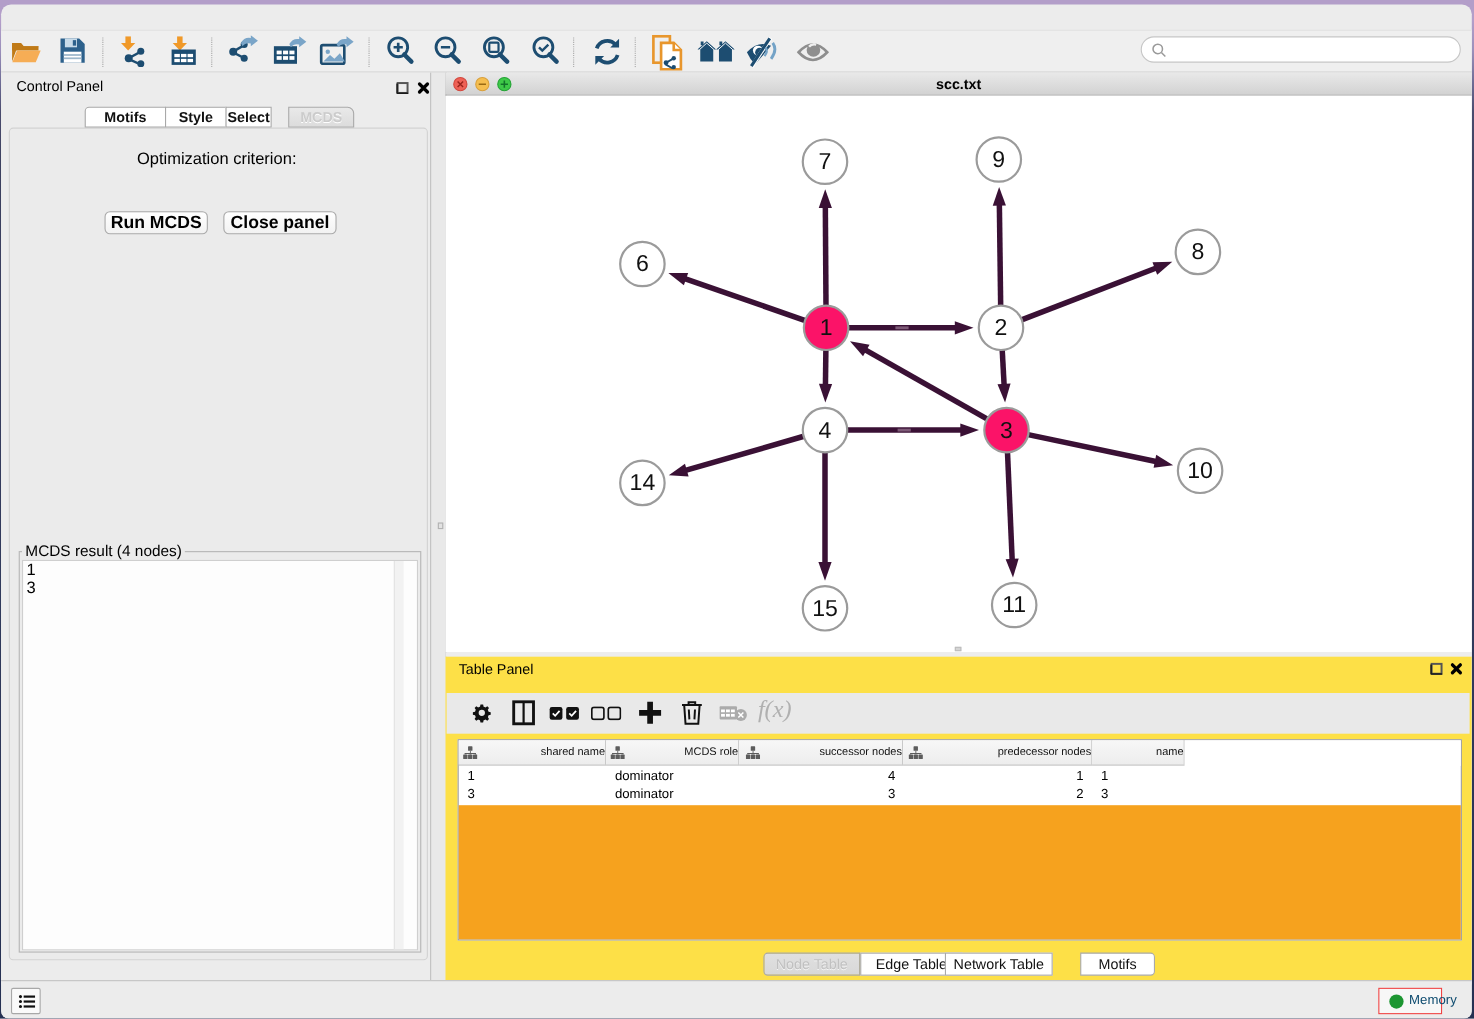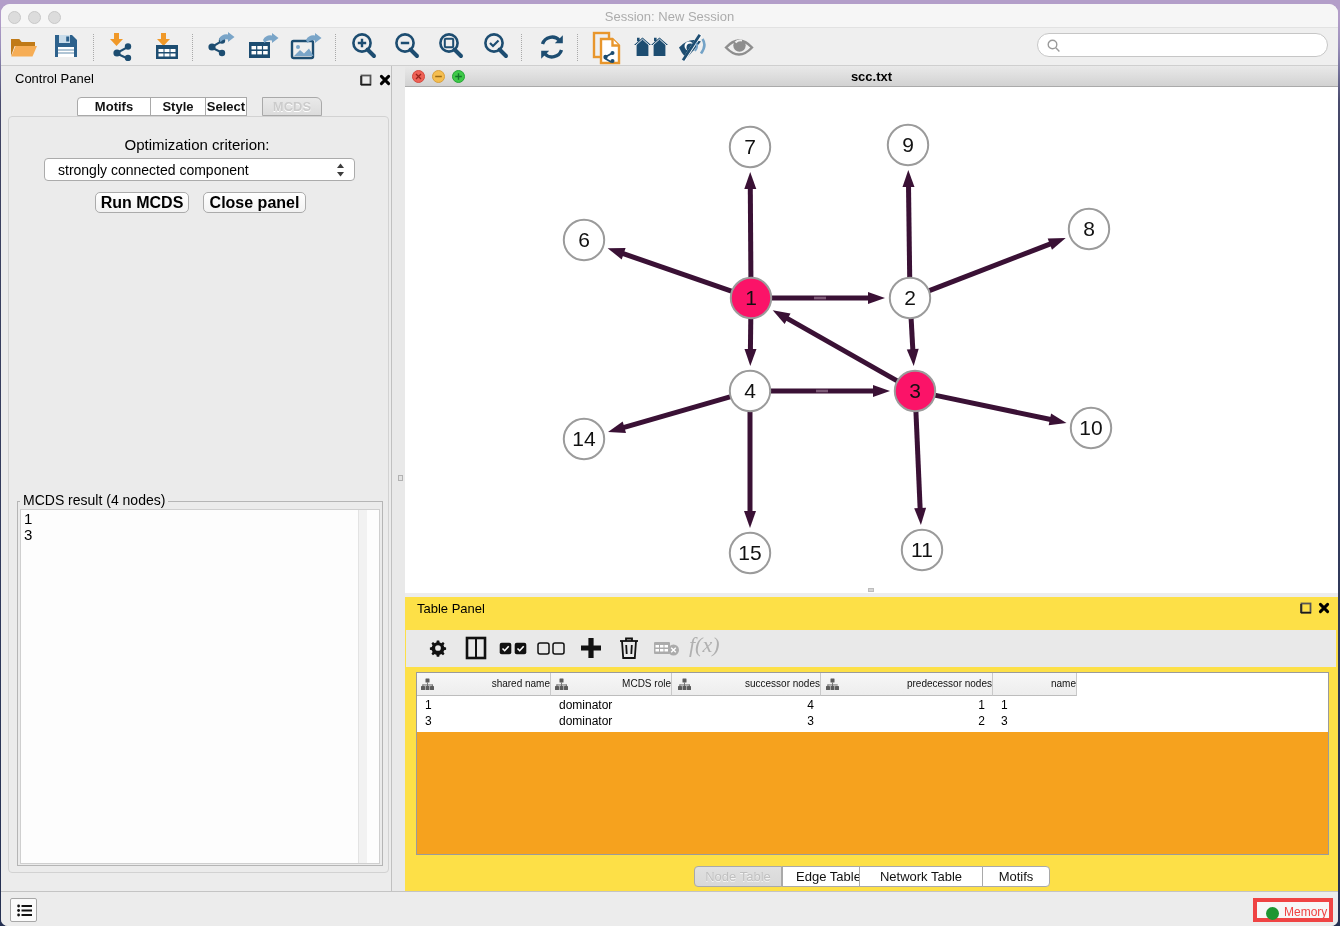--- a/index.html
+++ b/index.html
@@ -47,32 +47,26 @@
 #tptoolbar { position:absolute; left:1px; top:33px; right:2px; height:37px; background:#e9e9e9; }
 #tablebox { position:absolute; left:11px; top:75px; width:913px; height:183px; background:#fff; border:1px solid #9b9b9b; }
 .th { position:absolute; top:0; height:23px; background:linear-gradient(180deg,#f7f7f7,#ededed); border-right:1px solid #c9c9c9; border-bottom:1px solid #bdbdbd; font-size:10px; text-align:right; color:#111; line-height:22px; }
 .td { position:absolute; font-size:12px; color:#000; height:16px; line-height:16px; }
 .hico { position:absolute; top:5px; }
 #orangeband { position:absolute; left:0px; top:59px; width:911px; height:122px; background:#f6a21e; }
 .btab { position:absolute; top:269px; height:21px; background:#fff; border:1px solid #a9a9a9; font-size:13px; font-weight:normal; text-align:center; line-height:20px; color:#111; }
 .btabsel { background:linear-gradient(180deg,#e0e0e0,#d8d8d8); color:#c0c0c0; text-shadow:0 1px 0 #f5f5f5; }
 
 #listbtn { position:absolute; left:9px; top:6px; width:27px; height:24px; background:#fafafa; border:1px solid #a8a8a8; border-radius:2px; }
-#membtn { position:absolute; left:1252px; top:6px; width:80px; height:24px; background:#f7f7f7; border:4px solid #ef4444; font-size:12px; color:#ef4444; }
+#membtn { position:absolute; left:1252px; top:6px; width:58px; height:24px; background:#f7f7f7; border:1px solid #ef4444; font-size:12px; color:#0c4a6e; }
 svg { display:block; }
 </style>
 </head>
 <body>
 <div id="win">
-  <div id="titlebar">
-    <div class="tl" style="left:7px;"></div>
-    <div class="tl" style="left:27px;"></div>
-    <div class="tl" style="left:47px;"></div>
-    <div id="title">Session: New Session</div>
-  </div>
   <div id="toolbar">
     <div id="tbicons">
 <svg class="ticon" style="left:8px;top:6px;" width="29" height="27" viewBox="0 0 29 27">
   <path d="M2 5 h8 l2.5 3 H26 v4 H2 z" fill="#c07a17"></path>
   <path d="M2 5 h8 l2.5 3 H26 l-1 3 H6 L2 22 z" fill="#c07a17"></path>
   <path d="M6.5 12 H28 L23.5 22.5 H2.2 z" fill="#f6ad55"></path>
 </svg>
 <svg class="ticon" style="left:52px;top:5px;" width="26" height="27" viewBox="0 0 26 27">
   <path d="M2 2 H19 L24 7 V24 H2 z" fill="#2d618c"></path>
   <rect x="6" y="2" width="11" height="8" fill="#c9dcea"></rect>
@@ -225,27 +219,20 @@
           <path d="M2.4 2.4 L9.6 9.6 M9.6 2.4 L2.4 9.6" stroke="#000" stroke-width="3" stroke-linecap="round"></path>
         </svg>
       <div id="cp-content"></div>
       <div class="tabbar" style="left:0;top:31px;width:392px;height:20px;">
         <div class="tab" style="left:76px;width:74px;border-radius:4px 0 0 0;">Motifs</div>
         <div class="tab" style="left:149px;width:56px;">Style</div>
         <div class="tab" style="left:204px;width:42px;">Select</div>
         <div class="tab tabsel" style="left:261px;width:60px;border-radius:0 6px 0 0;">MCDS</div>
       </div>
       <div id="optlabel">Optimization criterion:</div>
-      <div id="optselect">
-          <span>strongly connected component</span>
-<svg style="position:absolute;right:9px;top:4px;" width="9" height="14" viewBox="0 0 9 14">
-            <path d="M4.5 0.5 L8 5 H1 z" fill="#3c3c3c"></path>
-            <path d="M4.5 13.5 L1 9 H8 z" fill="#3c3c3c"></path>
-          </svg>
-        </div>
       <div class="btn" style="left:94px;width:94px;line-height:20px;">Run MCDS</div>
       <div class="btn" style="left:202px;width:103px;line-height:20px;">Close panel</div>
       <div id="groupbox">
         <div id="resultarea">
             <div class="scrolltrack"></div>
             <pre>1
 3</pre>
           </div>
         <div id="grouptitle">MCDS result (4 nodes)</div>
       </div>
@@ -462,21 +449,21 @@
 <div class="td" style="left:584px;top:24px;">1</div>
 <div class="td" style="left:8px;top:40px;">3</div>
 <div class="td" style="left:142px;top:40px;">dominator</div>
 <div class="td" style="left:255px;top:40px;width:142px;text-align:right;">3</div>
 <div class="td" style="left:404px;top:40px;width:164px;text-align:right;">2</div>
 <div class="td" style="left:584px;top:40px;">3</div>
 </div>
         </div>
         <div class="btab btabsel" style="left:289px;width:88px;border-radius:4px 0 0 4px;">Node Table</div>
         <div class="btab" style="left:377px;width:93px;">Edge Table</div>
-        <div class="btab" style="left:454px;width:124px;">Network Table</div>
+        <div class="btab" style="left:454px;width:98px;">Network Table</div>
         <div class="btab" style="left:577px;width:68px;border-radius:0 4px 4px 0;">Motifs</div>
       </div>
     </div>
   </div>
   <div id="statusbar">
     <div id="listbtn">
         <svg style="position:absolute;left:6px;top:5px;" width="15" height="13" viewBox="0 0 15 13">
           <g fill="#111">
             <circle cx="1.6" cy="2" r="1.4"></circle>
             <circle cx="1.6" cy="6.5" r="1.4"></circle>

